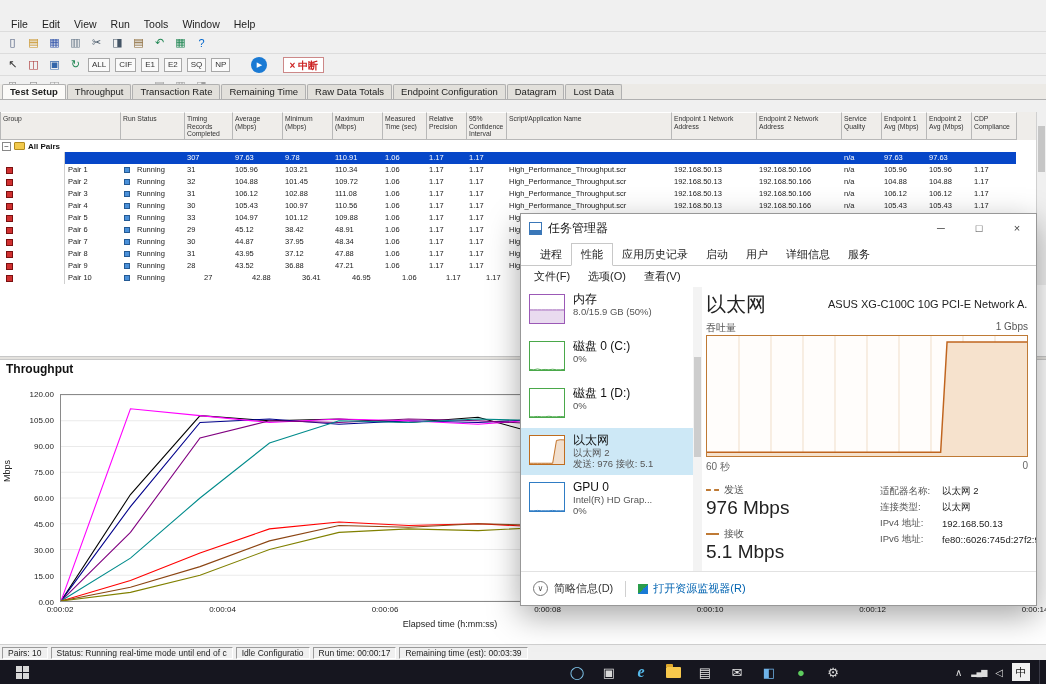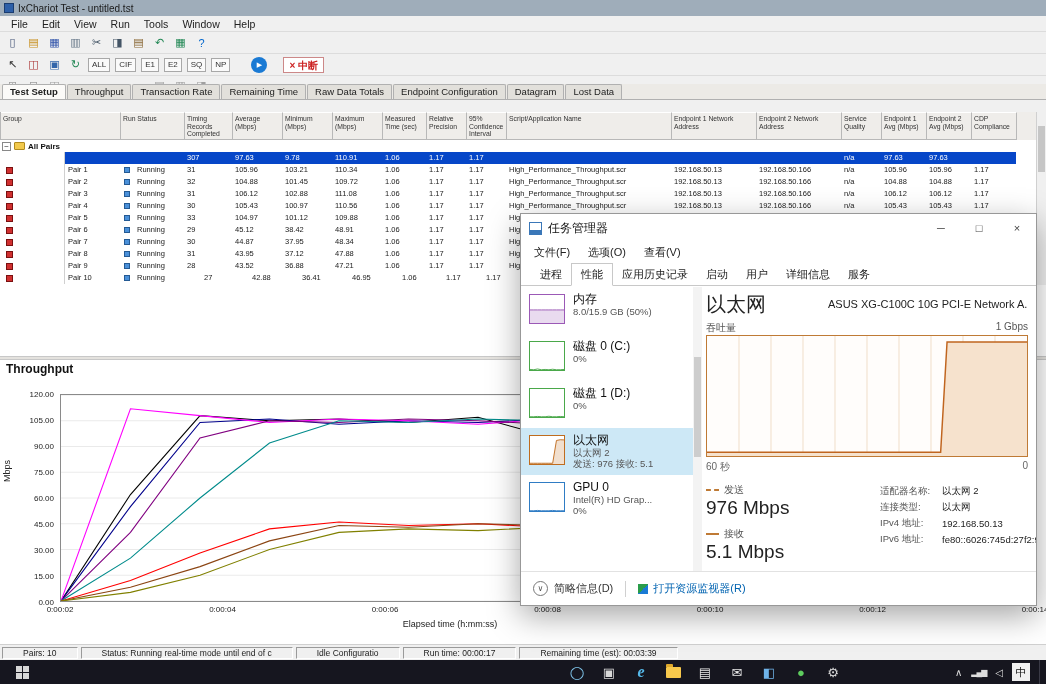--- a/index.html
+++ b/index.html
@@ -49,21 +49,21 @@
 #chart-ylab{position:absolute;left:2px;top:460px;font-size:9px;color:#222;writing-mode:vertical-rl;transform:rotate(180deg);}
 #plot{position:absolute;left:60px;top:394px;width:975px;height:208px;border:1px solid #8a8a8a;background:#fff;}
 #ylabels{position:absolute;left:18px;top:394px;width:38px;height:208px;}
 .ytick{position:absolute;right:2px;font-size:8px;color:#222;}
 #xlabels{position:absolute;left:60px;top:605px;width:975px;height:10px;}
 .xtick{position:absolute;transform:translateX(-50%);font-size:8px;color:#222;white-space:nowrap;}
 #xaxis-title{position:absolute;left:200px;top:619px;width:500px;text-align:center;font-size:9px;color:#222;}
 
 
 #ix-status{position:absolute;left:0;top:644px;width:1046px;height:16px;background:#f0f0f0;border-top:1px solid #d0d0d0;display:flex;align-items:center;padding-left:2px;gap:3px;}
-.seg{height:12px;line-height:10px;font-size:8.5px;color:#222;border:1px solid;border-color:#9a9a9a #ffffff #ffffff #9a9a9a;padding:0 20px;background:#f0f0f0;white-space:nowrap;}
+.seg{height:12px;line-height:10px;font-size:8.5px;color:#222;border:1px solid;border-color:#9a9a9a #ffffff #ffffff #9a9a9a;padding:0 5px;background:#f0f0f0;white-space:nowrap;}
 
 
 #tm{position:absolute;left:520px;top:213px;width:517px;height:393px;background:#fff;border:1px solid #989898;box-shadow:0 10px 30px rgba(0,0,0,.35);}
 #tm-titlebar{height:28px;display:flex;align-items:center;padding-left:8px;}
 #tm-titlebar .tmico{width:13px;height:13px;border:1px solid #3a77b8;margin-right:6px;background:linear-gradient(to top,#3a77b8 40%,#fff 40%);}
 #tm-titlebar .t{font-size:12px;color:#111;flex:1;}
 .tm-ctrl{width:38px;height:28px;display:flex;align-items:center;justify-content:center;font-size:11px;color:#444;}
 #tm-menubar{height:20px;display:flex;padding-left:4px;align-items:center;}
 .tm-menu-item{font-size:11px;color:#222;padding:0 9px;line-height:20px;}
 #tm-tabbar{height:24px;display:flex;padding-left:10px;font-size:11px;color:#222;align-items:flex-end;border-bottom:1px solid #c8c8c8;}
@@ -123,24 +123,20 @@
 .trayico{font-size:10px;color:#ddd;}
 .trayico.net{font-size:8px;letter-spacing:-1px;}
 .ime{background:#f0f0f0;color:#111;width:18px;height:18px;display:flex;align-items:center;justify-content:center;font-size:11px;}
 .edge-sliver{width:3px;height:24px;border-left:1px solid #3a3a46;}
 </style>
 </head>
 <body>
 
 <div id="root">
 
-  <div id="ix-titlebar">
-    <span class="appico"></span>
-    <span class="t">IxChariot Test - untitled.tst</span>
-  </div>
   <div id="ix-menubar">
       <div class="menu-item">File</div>
       <div class="menu-item">Edit</div>
       <div class="menu-item">View</div>
       <div class="menu-item">Run</div>
       <div class="menu-item">Tools</div>
       <div class="menu-item">Window</div>
       <div class="menu-item">Help</div>
     </div>
   <div id="ix-tb1" class="ix-toolbar">
@@ -537,33 +533,33 @@
     </div>
 
   <div id="tm">
     <div id="tm-titlebar">
       <span class="tmico"></span>
       <span class="t">任务管理器</span>
       <span class="tm-ctrl" id="tm-min">─</span>
       <span class="tm-ctrl" id="tm-max">□</span>
       <span class="tm-ctrl" id="tm-close">×</span>
     </div>
-    <div id="tm-menubar">
-        <div class="tm-menu-item">文件(F)</div>
-        <div class="tm-menu-item">选项(O)</div>
-        <div class="tm-menu-item">查看(V)</div>
-      </div>
     <div id="tm-tabbar">
         <div class="tm-tab">进程</div>
         <div class="tm-tab sel">性能</div>
         <div class="tm-tab">应用历史记录</div>
         <div class="tm-tab">启动</div>
         <div class="tm-tab">用户</div>
         <div class="tm-tab">详细信息</div>
         <div class="tm-tab">服务</div>
+      </div>
+    <div id="tm-menubar">
+        <div class="tm-menu-item">文件(F)</div>
+        <div class="tm-menu-item">选项(O)</div>
+        <div class="tm-menu-item">查看(V)</div>
       </div>
     <div id="tm-body">
       <div id="tm-sidebar">
           <div class="tm-side-item">
             <div class="mini" style="border-color: rgb(155, 89, 182);">
               <svg viewBox="0 0 36 30" preserveAspectRatio="none" style="display:block;width:100%;height:100%;">
                 <polygon points="0.0,16.0 4.0,16.0 8.0,16.0 12.0,16.0 16.0,16.0 20.0,16.0 24.0,16.0 28.0,16.0 32.0,16.0 36.0,16.0 36,30 0,30" fill="#9b59b6" fill-opacity="0.22" stroke="none"></polygon>
                 <polyline points="0.0,16.0 4.0,16.0 8.0,16.0 12.0,16.0 16.0,16.0 20.0,16.0 24.0,16.0 28.0,16.0 32.0,16.0 36.0,16.0" fill="none" stroke="#9b59b6" stroke-width="1"></polyline>
               </svg>
             </div>

